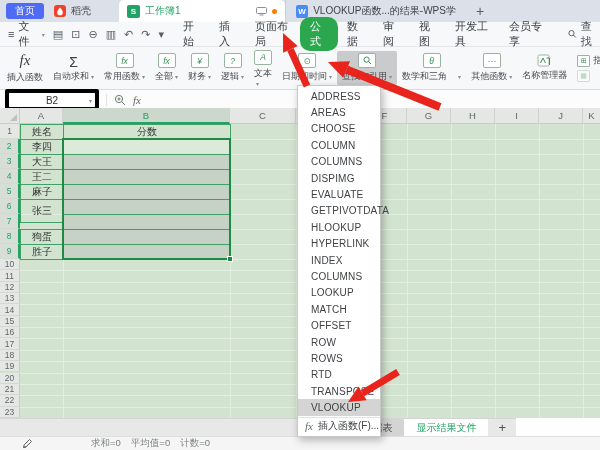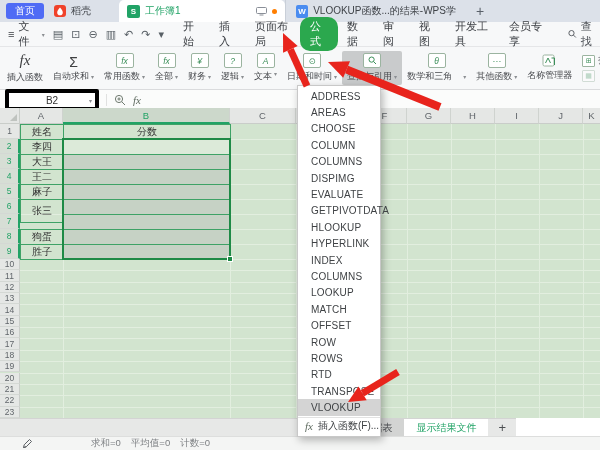--- a/index.html
+++ b/index.html
@@ -198,21 +198,21 @@
       </div>
       <div class="rbtn">
         <span class="ibox">?</span>
         <span style="display: flex; align-items: center;">
           <span>逻辑</span>
           <span class="caret">▾</span>
         </span>
       </div>
       <div class="rbtn">
         <span class="ibox">A</span>
-        <span style="display: flex; align-items: flex-start;">
+        <span style="display: flex; align-items: flex-start; flex-direction: column;">
           <span>文本</span>
           <span class="caret">▾</span>
         </span>
       </div>
       <div class="rbtn">
         <span class="ibox">⊙</span>
         <span style="display: flex; align-items: center;">
           <span>日期和时间</span>
           <span class="caret">▾</span>
         </span>

